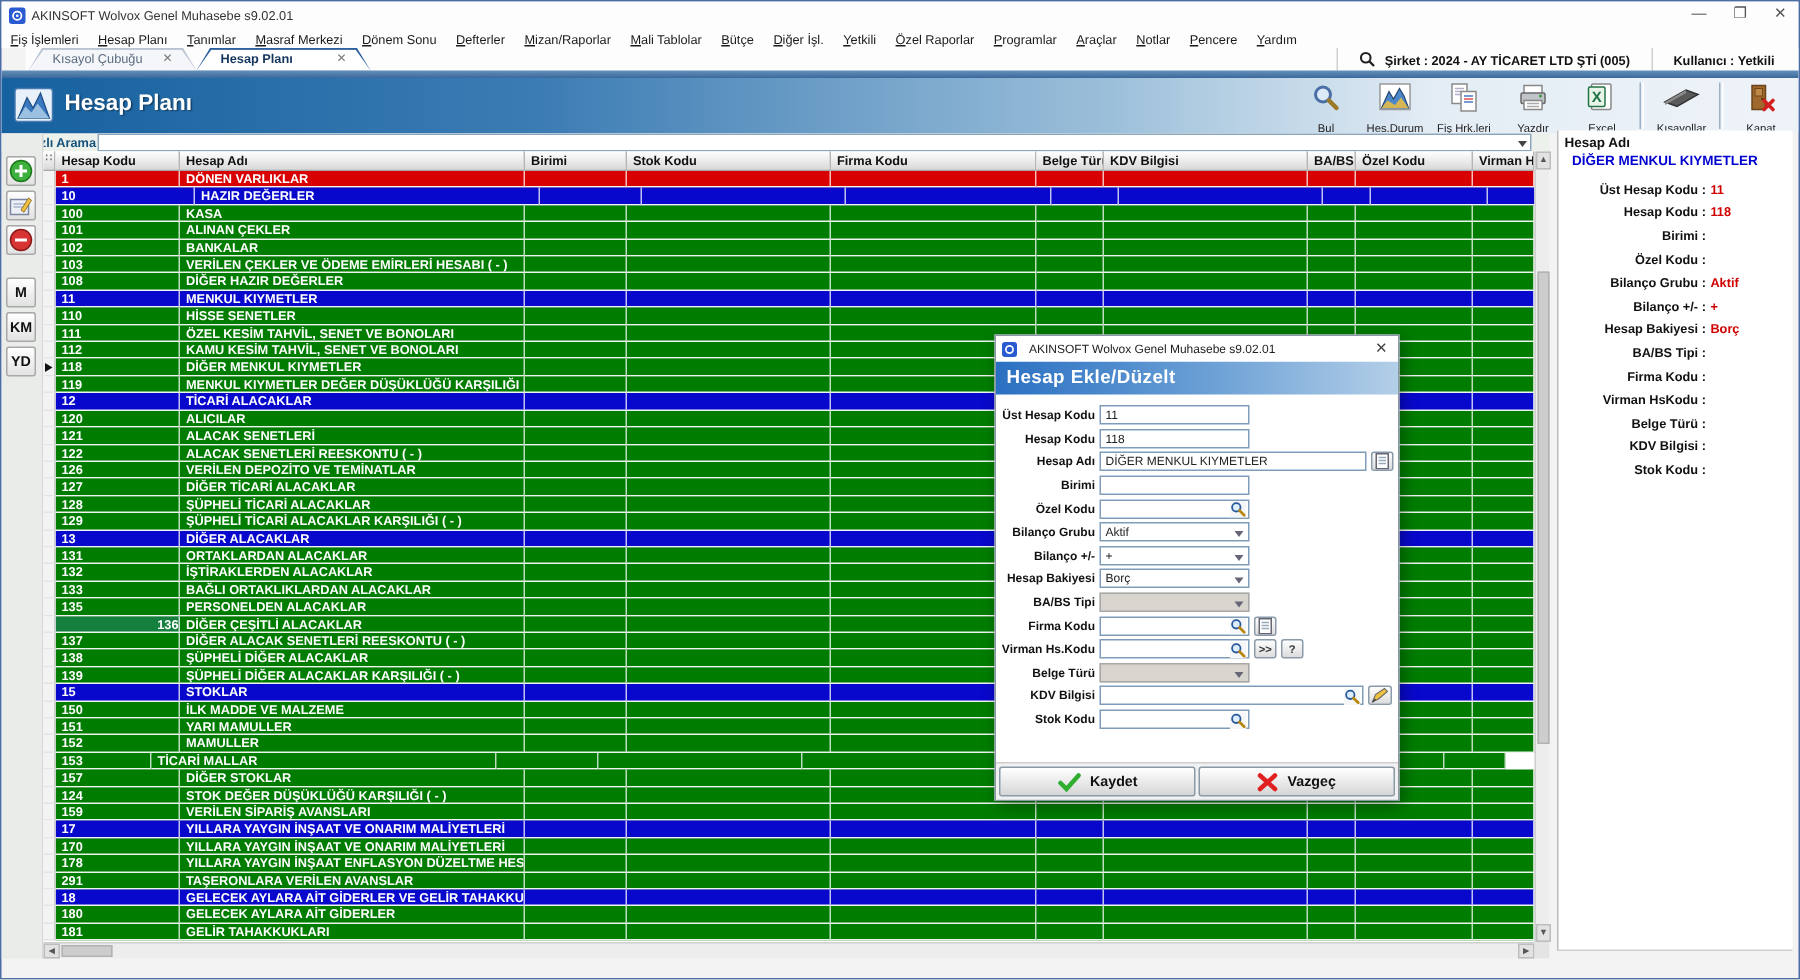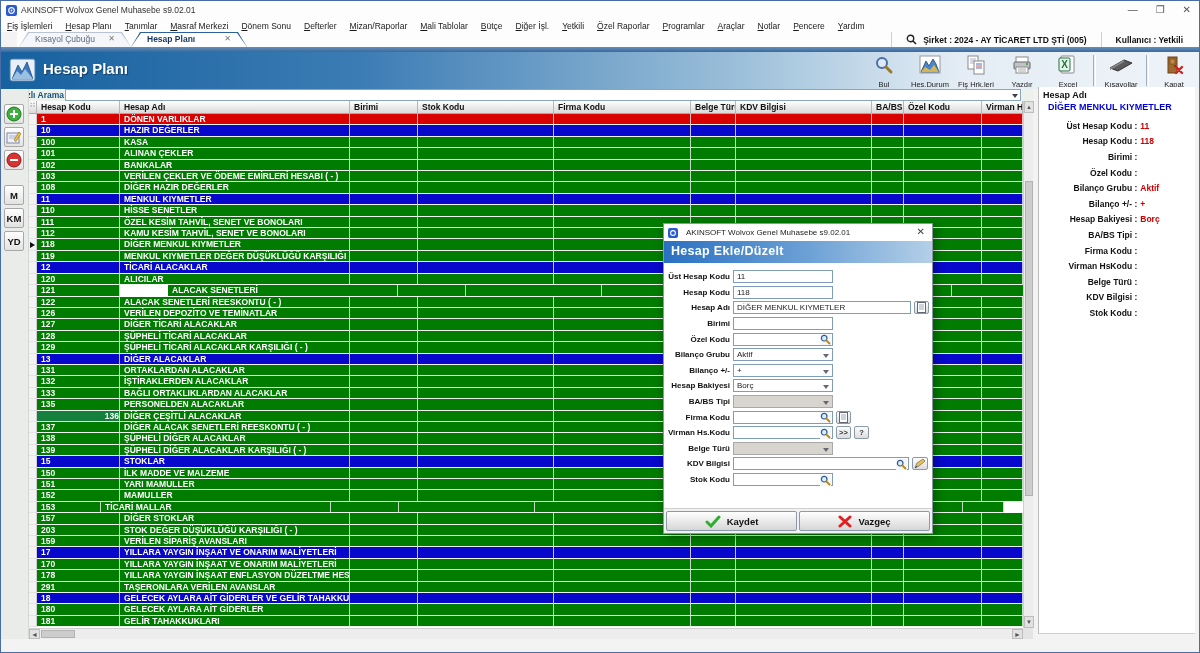--- a/index.html
+++ b/index.html
@@ -311,21 +311,21 @@
           <div class="tcell" style="width: 136px; background: rgb(216, 0, 0);"></div>
           <div class="tcell" style="width: 137px; background: rgb(216, 0, 0);"></div>
           <div class="tcell" style="width: 45px; background: rgb(216, 0, 0);"></div>
           <div class="tcell" style="width: 136px; background: rgb(216, 0, 0);"></div>
           <div class="tcell" style="width: 32px; background: rgb(216, 0, 0);"></div>
           <div class="tcell" style="width: 78px; background: rgb(216, 0, 0);"></div>
           <div class="tcell" style="width: 41px; background: rgb(216, 0, 0);"></div>
         </div>
         <div class="trow">
           <div class="gut"></div>
-          <div class="tcell" style="width: 83px; background: rgb(8, 8, 204);">10</div>
+          <div class="tcell" style="width: 93px; background: rgb(8, 8, 204);">10</div>
           <div class="tcell" style="width: 230px; background: rgb(8, 8, 204);">HAZIR DEĞERLER</div>
           <div class="tcell" style="width: 68px; background: rgb(8, 8, 204);"></div>
           <div class="tcell" style="width: 136px; background: rgb(8, 8, 204);"></div>
           <div class="tcell" style="width: 137px; background: rgb(8, 8, 204);"></div>
           <div class="tcell" style="width: 45px; background: rgb(8, 8, 204);"></div>
           <div class="tcell" style="width: 136px; background: rgb(8, 8, 204);"></div>
           <div class="tcell" style="width: 32px; background: rgb(8, 8, 204);"></div>
           <div class="tcell" style="width: 78px; background: rgb(8, 8, 204);"></div>
           <div class="tcell" style="width: 41px; background: rgb(8, 8, 204);"></div>
         </div>
@@ -496,21 +496,21 @@
           <div class="tcell" style="width: 137px; background: rgb(0, 124, 0);"></div>
           <div class="tcell" style="width: 45px; background: rgb(0, 124, 0);"></div>
           <div class="tcell" style="width: 136px; background: rgb(0, 124, 0);"></div>
           <div class="tcell" style="width: 32px; background: rgb(0, 124, 0);"></div>
           <div class="tcell" style="width: 78px; background: rgb(0, 124, 0);"></div>
           <div class="tcell" style="width: 41px; background: rgb(0, 124, 0);"></div>
         </div>
         <div class="trow">
           <div class="gut"></div>
           <div class="tcell" style="width: 83px; background: rgb(0, 124, 0);">121</div>
-          <div class="tcell" style="width: 230px; background: rgb(0, 124, 0); margin-left: 48px;">ALACAK SENETLERİ</div>
+          <div class="tcell" style="width: 230px; background: rgb(0, 124, 0);">ALACAK SENETLERİ</div>
           <div class="tcell" style="width: 68px; background: rgb(0, 124, 0);"></div>
           <div class="tcell" style="width: 136px; background: rgb(0, 124, 0);"></div>
           <div class="tcell" style="width: 137px; background: rgb(0, 124, 0);"></div>
           <div class="tcell" style="width: 45px; background: rgb(0, 124, 0);"></div>
           <div class="tcell" style="width: 136px; background: rgb(0, 124, 0);"></div>
           <div class="tcell" style="width: 32px; background: rgb(0, 124, 0);"></div>
           <div class="tcell" style="width: 78px; background: rgb(0, 124, 0);"></div>
           <div class="tcell" style="width: 41px; background: rgb(0, 124, 0);"></div>
         </div>
         <div class="trow">
@@ -768,21 +768,21 @@
           <div class="tcell" style="width: 136px; background: rgb(0, 124, 0);"></div>
           <div class="tcell" style="width: 137px; background: rgb(0, 124, 0);"></div>
           <div class="tcell" style="width: 45px; background: rgb(0, 124, 0);"></div>
           <div class="tcell" style="width: 136px; background: rgb(0, 124, 0);"></div>
           <div class="tcell" style="width: 32px; background: rgb(0, 124, 0);"></div>
           <div class="tcell" style="width: 78px; background: rgb(0, 124, 0);"></div>
           <div class="tcell" style="width: 41px; background: rgb(0, 124, 0);"></div>
         </div>
         <div class="trow">
           <div class="gut"></div>
-          <div class="tcell" style="width: 83px; background: rgb(0, 124, 0);">203</div>
+          <div class="tcell" style="width: 83px; background: rgb(0, 124, 0);">124</div>
           <div class="tcell" style="width: 230px; background: rgb(0, 124, 0);">STOK DEĞER DÜŞÜKLÜĞÜ KARŞILIĞI ( - )</div>
           <div class="tcell" style="width: 68px; background: rgb(0, 124, 0);"></div>
           <div class="tcell" style="width: 136px; background: rgb(0, 124, 0);"></div>
           <div class="tcell" style="width: 137px; background: rgb(0, 124, 0);"></div>
           <div class="tcell" style="width: 45px; background: rgb(0, 124, 0);"></div>
           <div class="tcell" style="width: 136px; background: rgb(0, 124, 0);"></div>
           <div class="tcell" style="width: 32px; background: rgb(0, 124, 0);"></div>
           <div class="tcell" style="width: 78px; background: rgb(0, 124, 0);"></div>
           <div class="tcell" style="width: 41px; background: rgb(0, 124, 0);"></div>
         </div>

